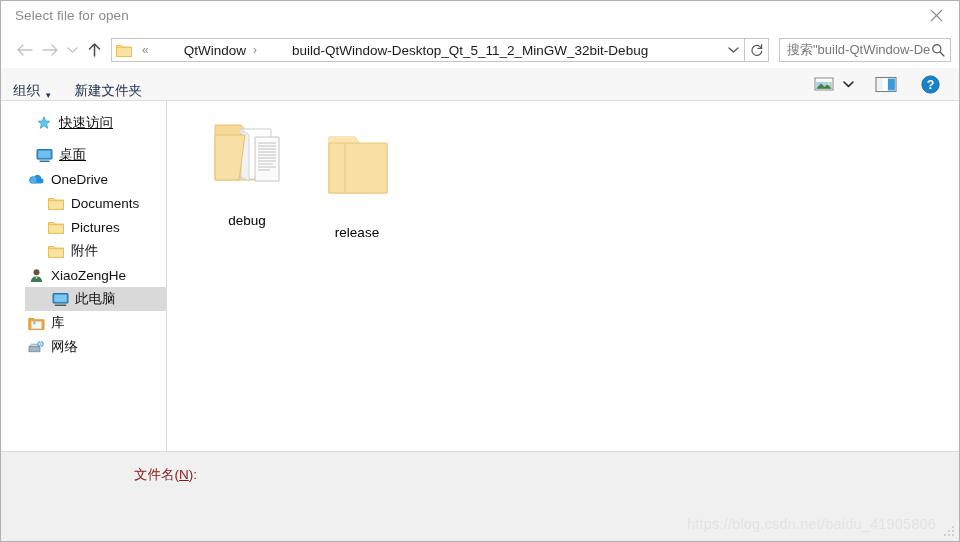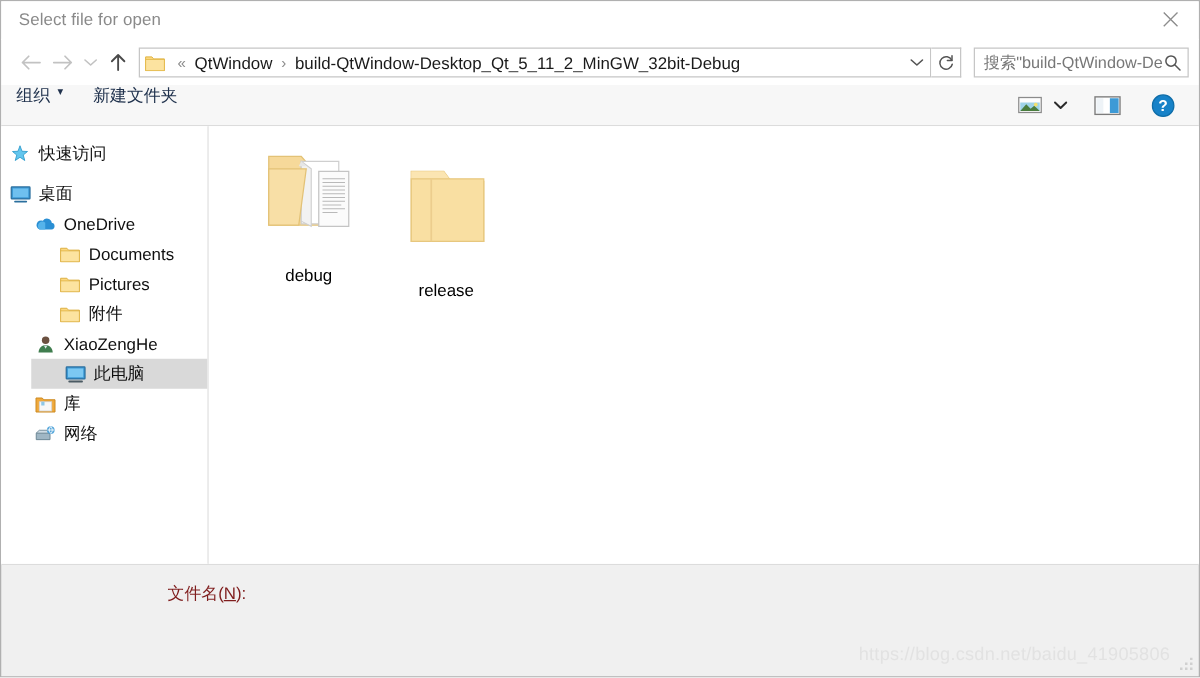--- a/index.html
+++ b/index.html
@@ -40,21 +40,21 @@
   }
   .nav-arrow.recent{width:18px;}
   .addressbar{
     flex:1 1 auto;height:24px;margin-left:4px;margin-right:0;
     border:1px solid #c6c6c6;background:#fff;display:flex;align-items:center;
     box-sizing:border-box;min-width:0;
   }
   .crumb-folder{margin:0 5px 0 4px;flex:none;display:flex;}
   .crumb{
     font-size:13.5px;color:#1a1a1a;white-space:nowrap;padding:0 2px;
-    overflow:hidden;text-overflow:ellipsis;
+    overflow:hidden;text-overflow:ellipsis;margin-left:28px;
   }
   .crumb-sep{
     color:#8c8c8c;font-size:12px;padding:0 5px;flex:none;user-select:none;
   }
   .addr-chevron{
     margin-left:auto;flex:none;width:22px;height:22px;
     display:flex;align-items:center;justify-content:center;color:#444;
   }
   .refresh-btn{
     flex:none;width:24px;height:24px;margin-left:0;
@@ -72,21 +72,21 @@
   }
   .search-icon{flex:none;width:16px;display:flex;align-items:center;justify-content:center;}
 
   
   .cmdbar{
     position:relative;height:32px;background:#f7f7f7;
     border-bottom:1px solid #dcdcdc;display:flex;align-items:center;
   }
   .cmd-item{
     font-size:13.5px;color:#20324d;padding:0 12px;height:100%;
-    display:flex;align-items:flex-start;cursor:default;white-space:nowrap;
+    display:flex;align-items:flex-end;cursor:default;white-space:nowrap;
   }
   .cmd-item .caret{margin-left:6px;font-size:9px;color:#20324d;}
   .cmd-right{margin-left:auto;display:flex;align-items:center;padding-right:14px;gap:0;}
   .cmd-icon{
     width:30px;height:30px;display:flex;align-items:center;justify-content:center;
     cursor:default;
   }
   .cmd-icon.chevron{width:18px;color:#2b2b2b;font-size:10px;}
 
   
@@ -99,21 +99,21 @@
     padding-top:10px;box-sizing:border-box;overflow:hidden;
   }
   .side-item{
     height:24px;display:flex;align-items:center;cursor:default;white-space:nowrap;
   }
   .side-item.selected{background:#d9d9d9;margin-left:24px;}
   .side-ico{
     width:22px;flex:none;display:flex;align-items:center;justify-content:center;
   }
   .side-label{font-size:13.5px;color:#101010;padding-left:4px;}
-  .lvl0{padding-left:4px;}
+  .lvl0{padding-left:32px;text-decoration:underline;}
   .lvl1{padding-left:24px;}
   .lvl2{padding-left:44px;text-align:right;}
   .gap{height:8px;}
 
   .filepane{
     flex:1 1 auto;position:relative;background:#fff;overflow:hidden;
   }
   .file-item{
     position:absolute;width:112px;text-align:center;cursor:default;
   }

